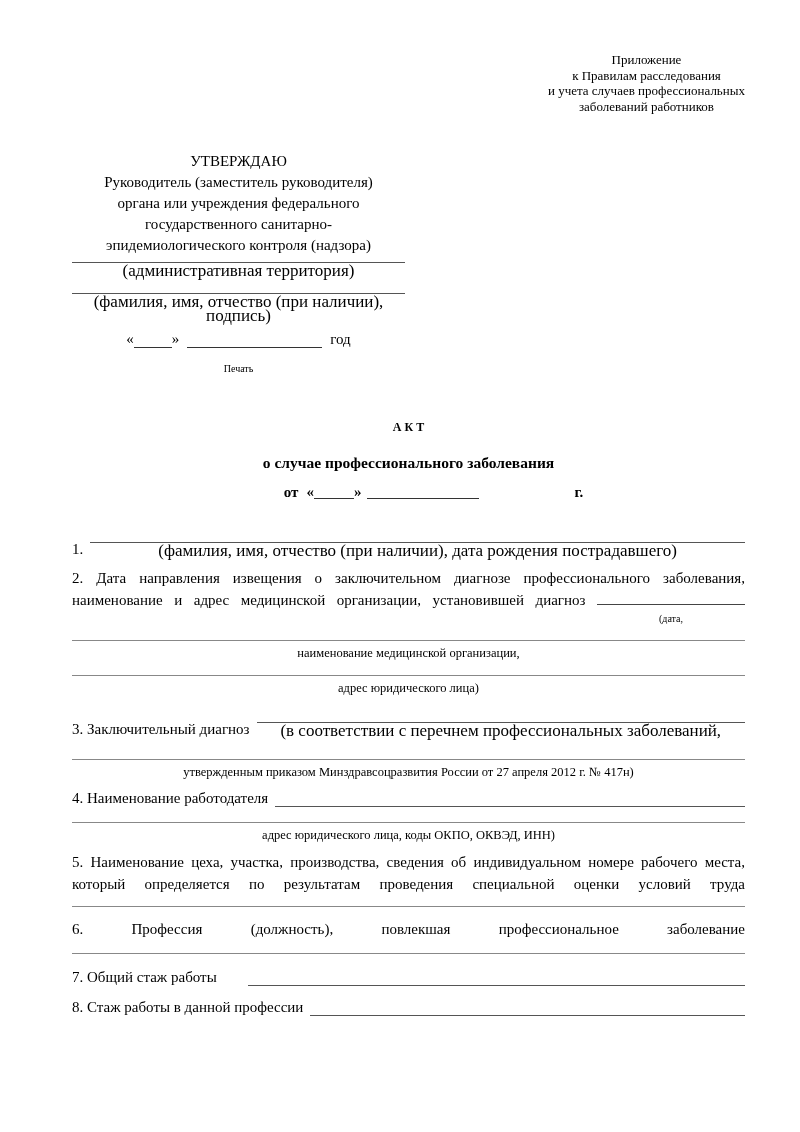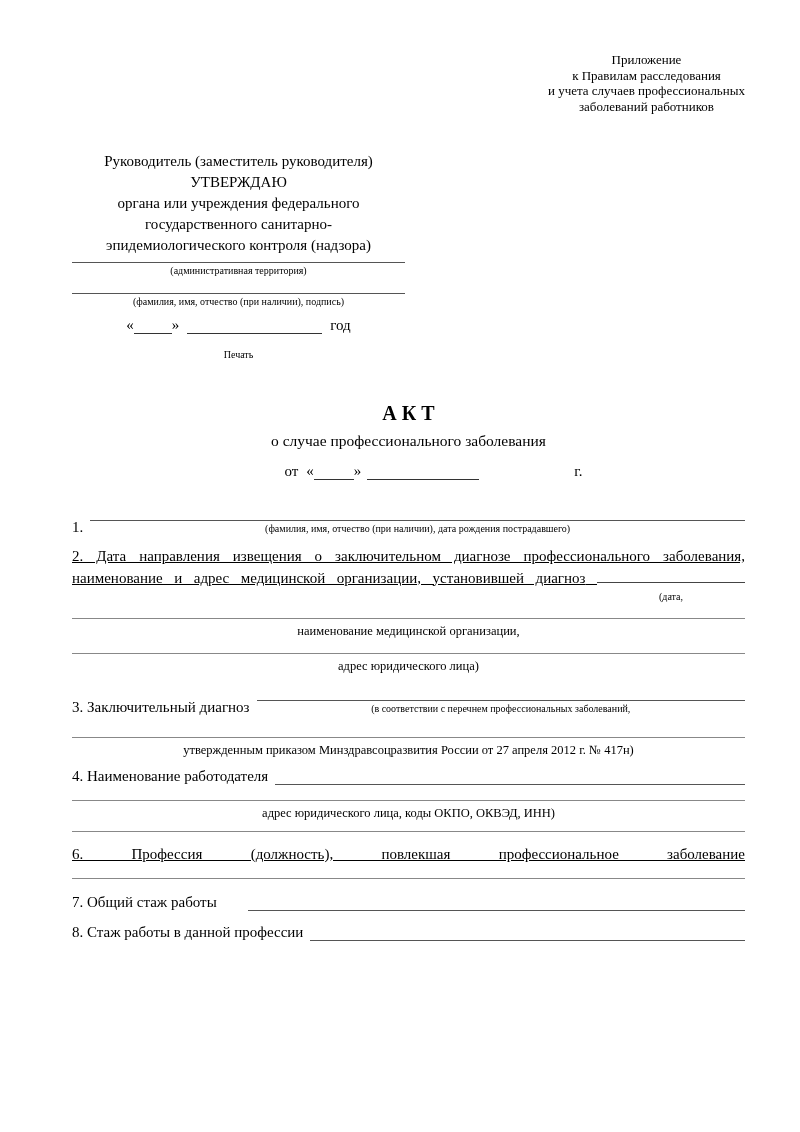--- a/index.html
+++ b/index.html
@@ -21,53 +21,53 @@
 
   
   .approve {
     width:333px; margin-top:37px;
     text-align:center;
     font-size:15px; line-height:21px;
   }
   .u-line { border-bottom:1px solid #555; height:7px; }
   .u-line.second { margin-top:9px; }
   .caption {
-    font-size:10px; line-height:14px;
+    font-size:17px; line-height:14px;
     text-align:center; margin-top:1px;
   }
   .date-row {
     margin-top:6px; height:19px;
     display:flex; align-items:flex-end; justify-content:center;
     font-size:15px; line-height:17px;
   }
   .blank { display:inline-block; border-bottom:1px solid #333; height:15px; }
   .w38 { width:38px; } .w135 { width:135px; } .w40 { width:40px; } .w112 { width:112px; }
   .gap6 { width:6px; } .gap8 { width:8px; } .gap95 { width:95px; }
   .seal { margin-top:10px; font-size:10px; }
 
   
   .title-block { margin-top:40px; text-align:center; }
-  .t1 { font-size:20px; font-weight:bold; line-height:16px; }
-  .t2 { margin-top:12px; font-size:15.5px; font-weight:normal; line-height:16px; }
+  .t1 { font-size:12px; font-weight:bold; line-height:16px; }
+  .t2 { margin-top:20px; font-size:15.5px; font-weight:bold; line-height:16px; }
   .t3 {
     margin-top:13px; height:18px;
-    display:flex; align-items:flex-end; justify-content:center;
-    font-size:15px; font-weight:normal; line-height:17px;
+    display:flex; align-items:flex-start; justify-content:center;
+    font-size:15px; font-weight:bold; line-height:17px;
     padding-left:50px;
   }
 
   
   .items { font-size:15px; }
   .fill-row { display:flex; align-items:flex-end; }
   .fill-label { white-space:nowrap; padding-right:7px; line-height:18px; }
   .fill-col { flex:1; display:flex; flex-direction:column; }
   .fill-col .blank-line { border-bottom:1px solid #555; height:17px; }
   .fill-col .caption { margin-top:1px; }
 
-  .para { text-align:justify; text-align-last:justify; line-height:21.5px;text-decoration:underline; }
+  .para { text-align:justify; text-align-last:justify; line-height:21.5px; }
   .para .tail-blank {
     display:inline-block; width:148px; height:12px;
     border-bottom:1px solid #444;
   }
   .caption-right { font-size:10px; line-height:14px; text-align:right; padding-right:62px; margin-top:1px; }
 
   .rule { border-bottom:1px solid #888; height:1px; }
   .caption-wide { font-size:12.5px; line-height:14px; text-align:center; margin-top:5px; }
 
   .m-t24 { margin-top:24px; } .m-t10 { margin-top:10px; } .m-t11 { margin-top:11px; }
@@ -80,22 +80,22 @@
 <div class="page">
 
   <div class="appendix">
     <div>Приложение</div>
     <div>к Правилам расследования</div>
     <div>и учета случаев профессиональных</div>
     <div>заболеваний работников</div>
   </div>
 
   <div class="approve">
+    <div>УТВЕРЖДАЮ</div>
     <div>Руководитель (заместитель руководителя)</div>
-    <div>УТВЕРЖДАЮ</div>
     <div>органа или учреждения федерального</div>
     <div>государственного санитарно-</div>
     <div>эпидемиологического контроля (надзора)</div>
 
     <div class="u-line"></div>
     <div class="caption">(административная территория)</div>
 
     <div class="u-line second"></div>
     <div class="caption">(фамилия, имя, отчество (при наличии), подпись)</div>
 
@@ -157,20 +157,21 @@
 
     <div class="fill-row m-t10">
       <span class="fill-label">4. Наименование работодателя</span>
       <span class="fill-col">
         <span class="blank-line"></span>
       </span>
     </div>
     <div class="rule m-t15"></div>
     <div class="caption-wide">адрес юридического лица, коды ОКПО, ОКВЭД, ИНН)</div>
 
+    <div class="para m-t10">5. Наименование цеха, участка, производства, сведения об индивидуальном номере рабочего места, который определяется по результатам проведения специальной оценки условий труда</div>
     <div class="rule m-t11"></div>
 
     <div class="para m-t12">6. Профессия (должность), повлекшая профессиональное заболевание</div>
     <div class="rule m-t12"></div>
 
     <div class="fill-row m-t14">
       <span class="fill-label">7. Общий стаж работы</span>
       <span class="fill-col">
         <span class="blank-line"></span>
       </span>

